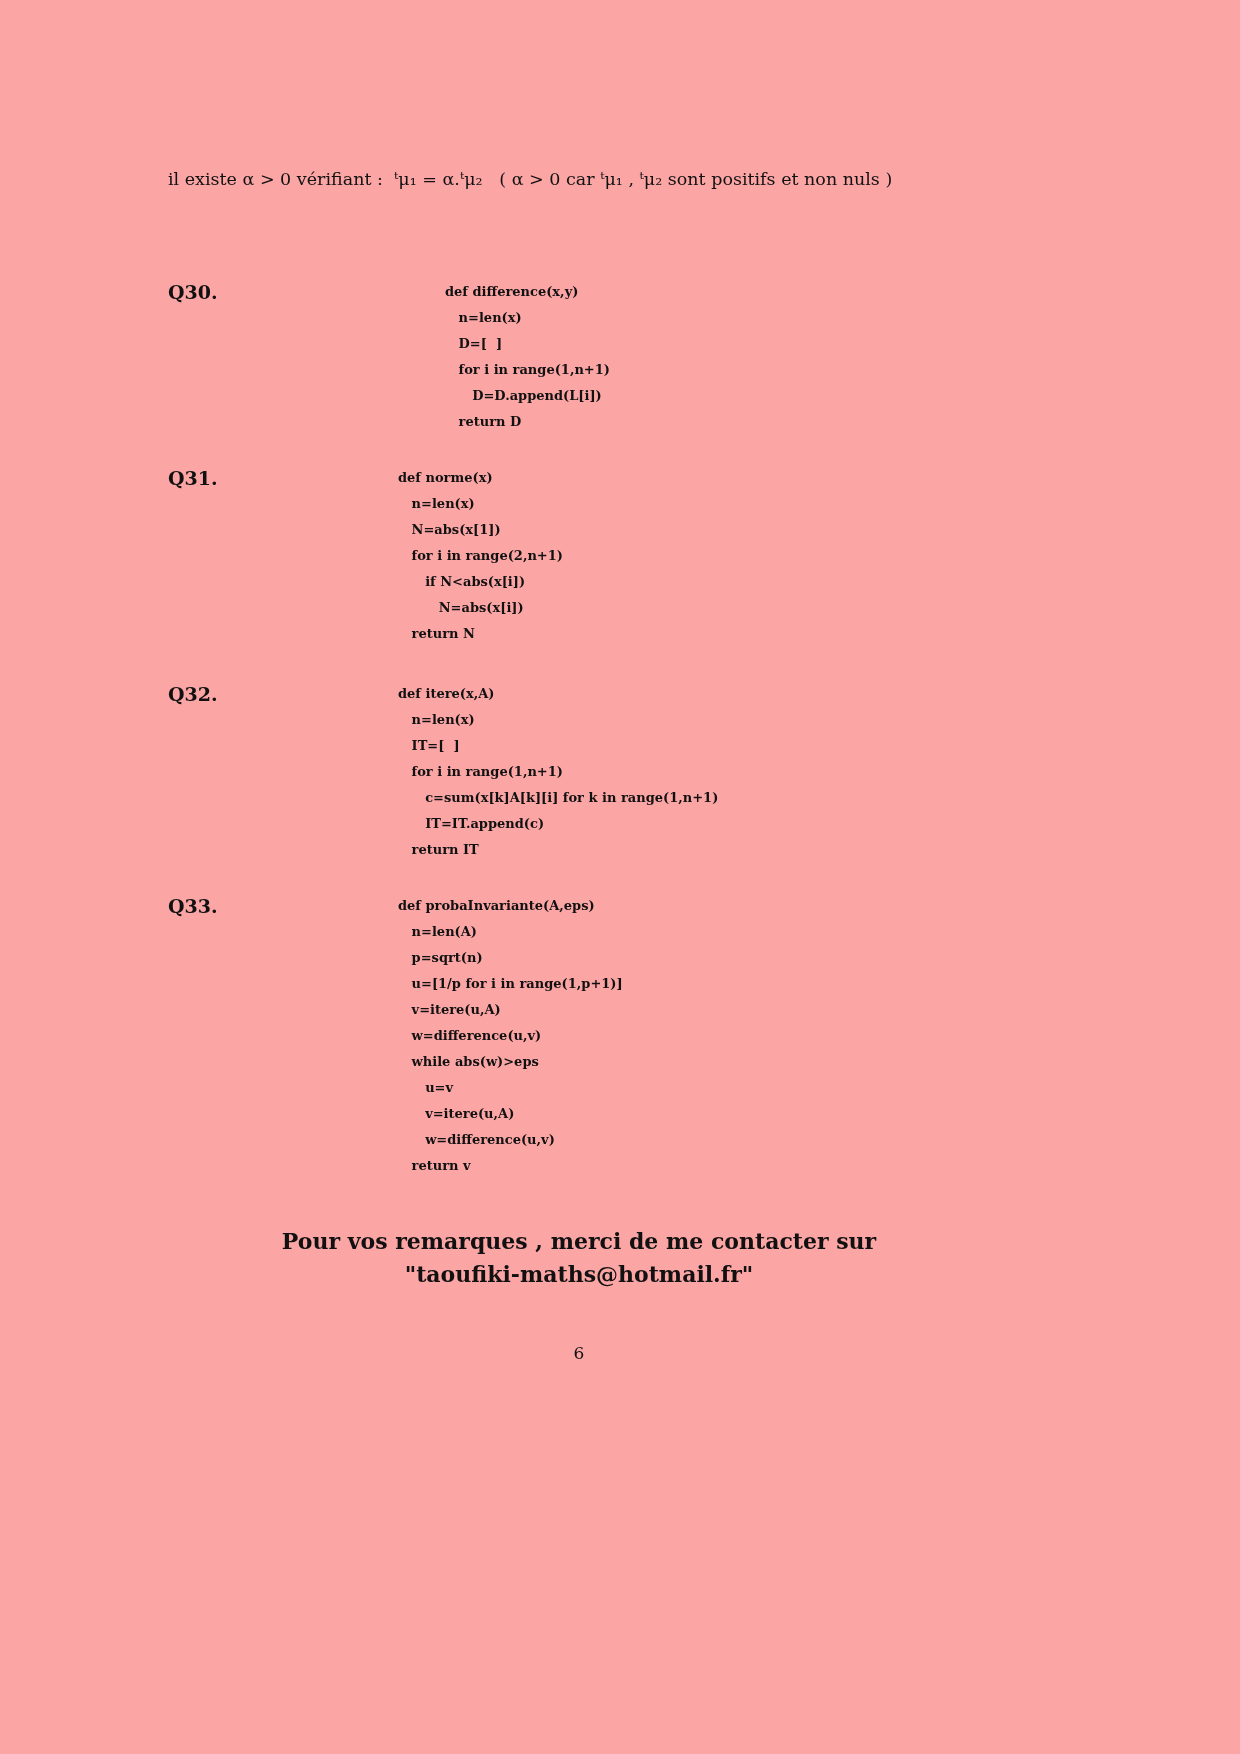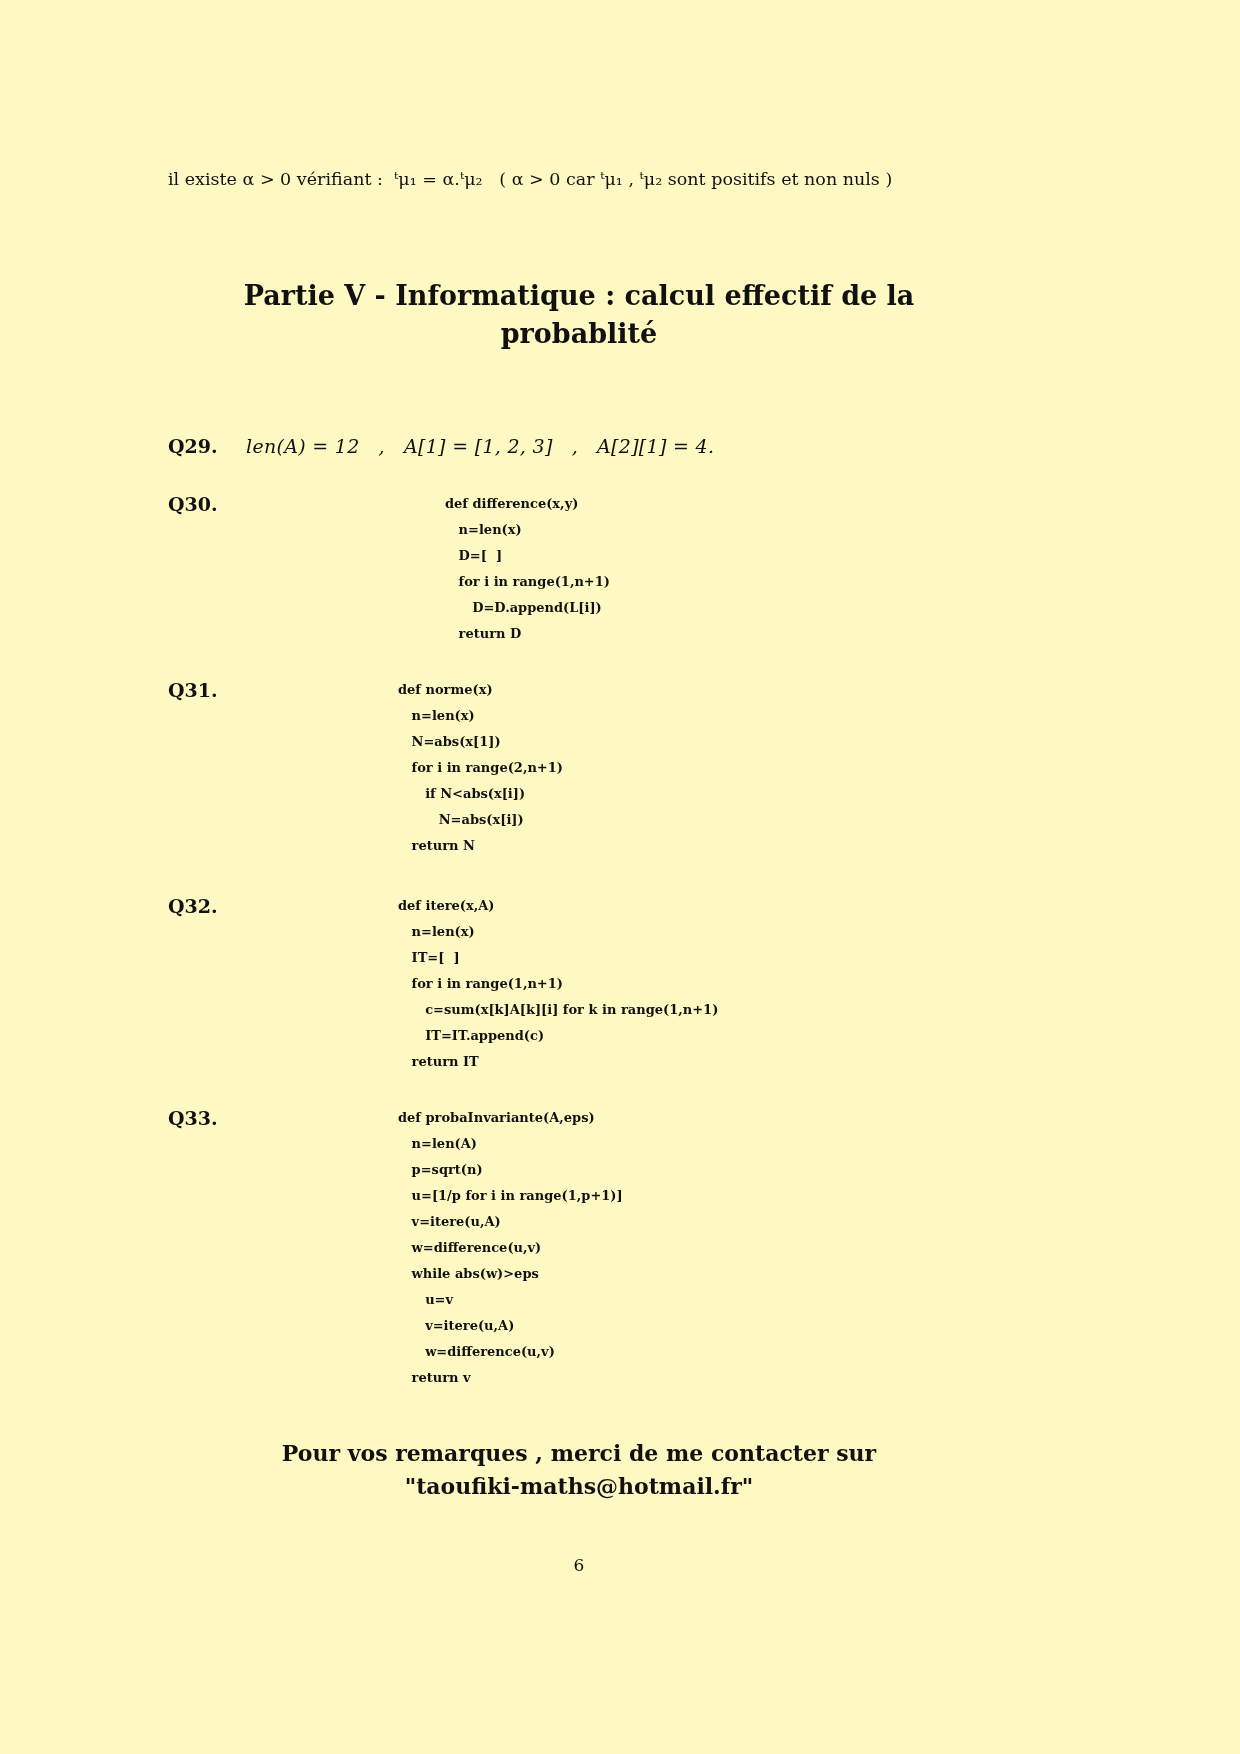--- a/index.html
+++ b/index.html
@@ -7,21 +7,21 @@
     padding: 0;
     background: #ffffff;
     color: #111111;
     font-family: "DejaVu Serif", "Liberation Serif", serif;
   }
   .page {
     position: relative;
     width: 1240px;
     height: 1754px;
     margin: 0 auto;
-    background: #fef9c3;
+    background: #fca5a5;
     overflow: hidden;
     box-sizing: border-box;
     padding: 112px 250px 0 168px;
   }
   .intro {
     font-size: 17.5px;
     line-height: 27px;
     white-space: pre-wrap;
   }
   .section-title {
@@ -79,27 +79,22 @@
 </head>
 <body>
 
 <div class="page">
 
   <div class="intro">
     <div>il existe α &gt; 0 vérifiant :  ᵗμ₁ = α.ᵗμ₂   ( α &gt; 0 car ᵗμ₁ , ᵗμ₂ sont positifs et non nuls )</div>
   </div>
 
   <div class="section-title">
-    <div>Partie V - Informatique : calcul effectif de la probablité</div>
   </div>
 
-  <div class="qrow q29">
-    <div class="qlabel">Q29.</div>
-    <div class="math-answer">len(A) = 12   ,   A[1] = [1, 2, 3]   ,   A[2][1] = 4.</div>
-  </div>
 
   <div class="qrow q30">
     <div class="qlabel">Q30.</div>
     <pre class="code">def difference(x,y)
    n=len(x)
    D=[  ]
    for i in range(1,n+1)
       D=D.append(L[i])
    return D</pre>
   </div>

